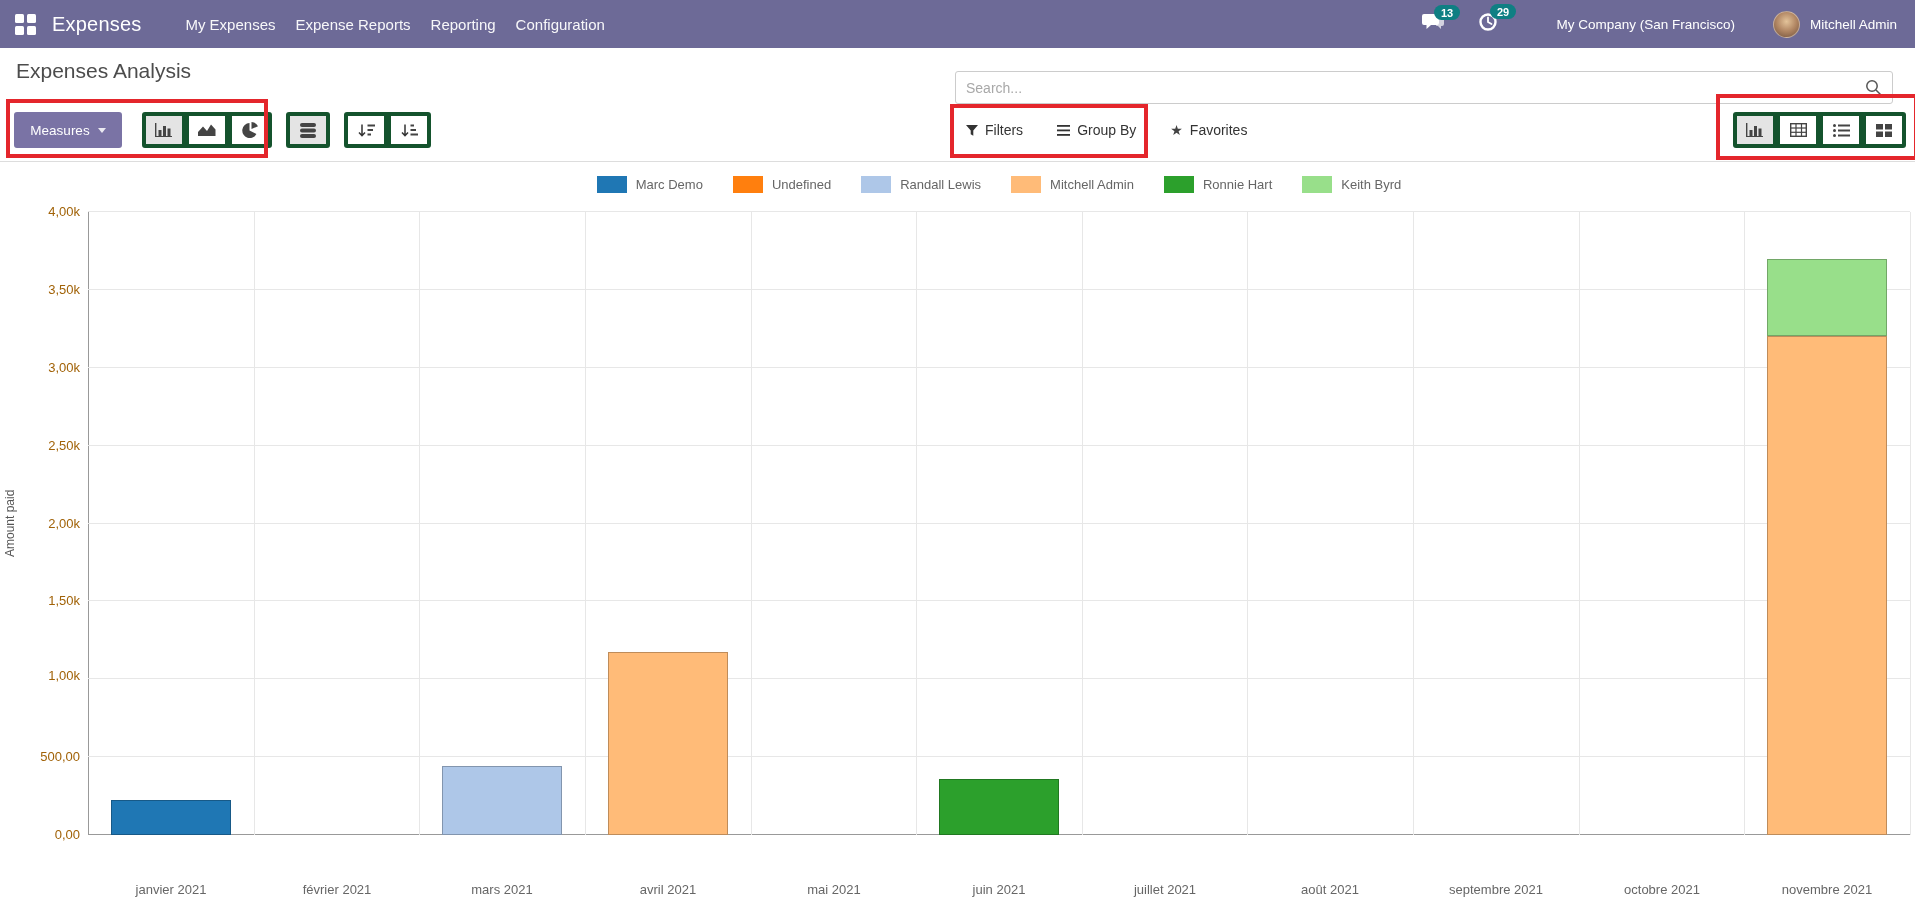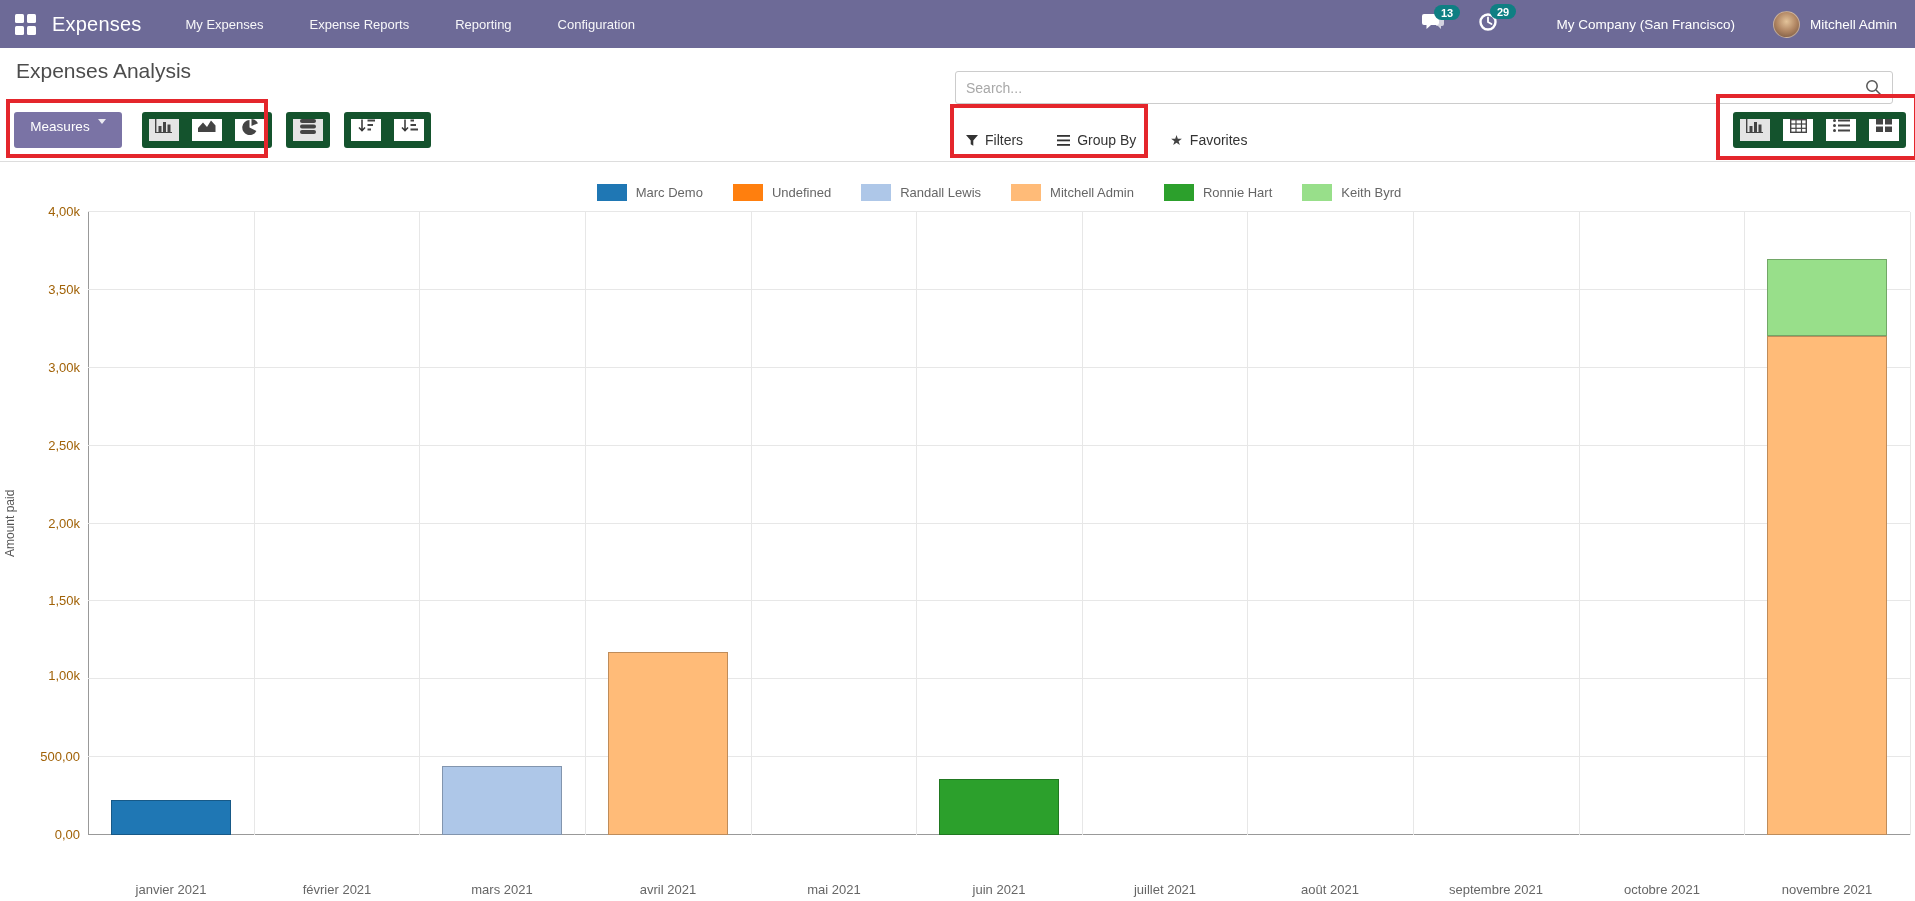--- a/index.html
+++ b/index.html
@@ -5,39 +5,39 @@
   * { box-sizing: border-box; margin: 0; padding: 0; }
   html,body { width:1915px; height:901px; overflow:hidden; background:#fff;
               font-family:"Liberation Sans", sans-serif; }
 
   
   .navbar { position:absolute; top:0; left:0; width:1915px; height:48px;
             background:#6d6a97; display:flex; align-items:center; color:#fff; }
   .apps-icon { display:grid; grid-template-columns:9px 9px; grid-gap:3px; margin:0 16px 0 15px; }
   .apps-icon span { width:9px; height:9px; background:#fff; border-radius:1.5px; }
   .brand { font-size:20px; font-weight:normal; margin-right:44px; letter-spacing:.2px; }
-  .nav-items { display:flex; gap:46px; font-size:13px; }
+  .nav-items { display:flex; gap:20px; font-size:15px; }
   .nav-item { cursor:pointer; opacity:.95; }
   .nav-right { margin-left:auto; display:flex; align-items:center; }
   .icon-badge-wrap { position:relative; margin-right:34px; cursor:pointer; }
   .badge { position:absolute; top:-8px; left:12px; background:#0f7f83; color:#fff;
            font-size:11px; font-weight:bold; border-radius:9px; padding:1.5px 6.5px; }
   .company { font-size:13.5px; margin:0 38px 0 24px; }
   .avatar { width:27px; height:27px; border-radius:50%;
             background:radial-gradient(circle at 50% 38%, #e3c39a 0%, #b08562 50%, #6e4f3a 100%);
             border:1px solid rgba(255,255,255,.4); }
   .username { font-size:13.5px; margin:0 18px 0 10px; }
 
   
   .control-panel { position:absolute; top:48px; left:0; width:1915px; height:114px;
                    background:#fff; border-bottom:1px solid #ddd; }
   .page-title { position:absolute; left:16px; top:11px; font-size:21px; color:#4c4c4c; }
 
-  .btn { height:36px; border:7px solid #14532d; background:#fff; color:#444;
-         display:inline-flex; align-items:flex-start; justify-content:center;
+  .btn { height:36px; border:4px solid #14532d; background:#fff; color:#444;
+         display:inline-flex; align-items:center; justify-content:center;
          font-size:13px; cursor:pointer; }
   .btn svg { display:block; }
   .btn.active { background:#e4e4e4; }
   .btn-measures { position:absolute; left:14px; top:64px; width:108px;
                   background:#7a73a5; border-color:#7a73a5; color:#fff;
                   border-radius:3px; gap:8px; font-size:13.5px; }
   .caret { width:0; height:0; border-left:4px solid transparent; border-right:4px solid transparent;
            border-top:5px solid rgba(255,255,255,.85); }
   .btn-group { position:absolute; top:64px; display:flex; }
   .btn-group .btn { width:44px; margin-left:-1px; }
@@ -48,33 +48,33 @@
   .grp-sort { left:344px; }
 
   .search-box { position:absolute; left:955px; top:23px; width:938px; height:33px;
                 border:1px solid #ccc; border-radius:3px; display:flex; align-items:center; }
   .search-input { flex:1; border:none; outline:none; font-size:14px; color:#333;
                   padding:0 10px; background:transparent; font-family:"Liberation Sans",sans-serif; }
   .search-input::placeholder { color:#a8a8a8; }
   .search-glass { margin-right:10px; }
 
   .filter-row { position:absolute; left:966px; top:64px; height:36px;
-                display:flex; align-items:flex-end; gap:34px; font-size:14px; color:#333; }
+                display:flex; align-items:center; gap:34px; font-size:14px; color:#333; }
   .filter-btn { display:flex; align-items:center; gap:7px; cursor:pointer; }
   .star { color:#444; font-size:14px; }
 
   
   .annotation { position:absolute; border:4px solid #e4262c; z-index:40; pointer-events:none; }
   .ann-1 { left:6px;    top:99px;  width:262px; height:59px; }
   .ann-2 { left:950px;  top:104px; width:198px; height:54px; }
   .ann-3 { left:1716px; top:94px;  width:202px; height:66px; }
 
   
   .chart-region { position:absolute; top:162px; left:0; width:1915px; height:739px; background:#fff; }
-  .legend { position:absolute; top:22px; left:88px; width:1822px;
+  .legend { position:absolute; top:14px; left:88px; width:1822px;
             display:flex; justify-content:center; align-items:center; gap:30px; }
   .legend-item { display:flex; align-items:center; gap:9px; cursor:pointer; }
   .legend-swatch { width:30px; height:17px; }
   .legend-label { font-size:13px; color:#666; }
 
   .y-axis-title { position:absolute; left:2px; top:50px; height:623px; width:16px;
                   writing-mode:vertical-rl; transform:rotate(180deg);
                   display:flex; align-items:center; justify-content:center;
                   font-size:12px; color:#555; }
   .y-tick { position:absolute; width:72px; text-align:right; font-size:13px; color:#a16207; }

